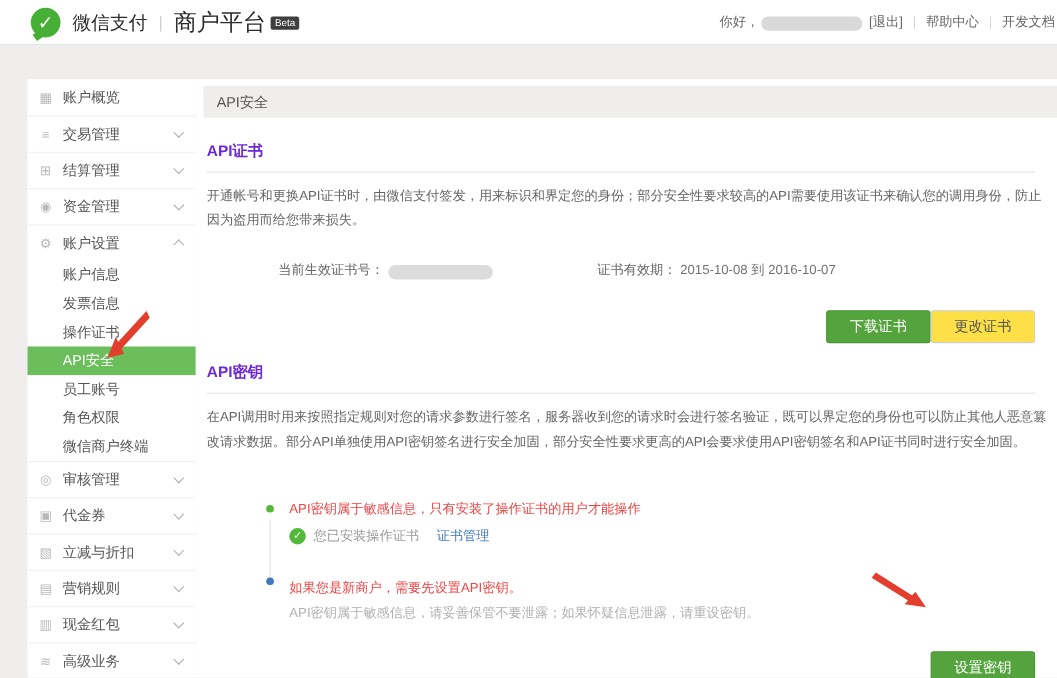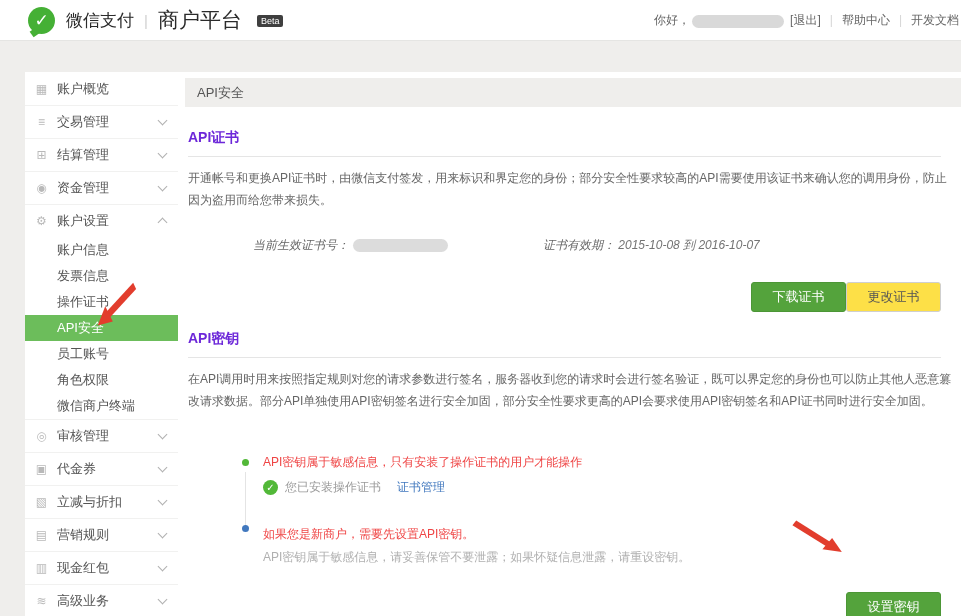--- a/index.html
+++ b/index.html
@@ -11,21 +11,21 @@
     background:#fff; border-bottom:1px solid #e5e5e3; display:flex; align-items:center; }
   .logo { width:27px; height:27px; border-radius:50%; background:#45b035;
     margin-left:28px; position:relative; display:flex; align-items:center; justify-content:center; }
   .logo .chk { color:#fff; font-size:17px; font-weight:bold; line-height:1; }
   .logo::after { content:""; position:absolute; left:3px; bottom:-2px; width:7px; height:7px;
     background:#45b035; transform:rotate(55deg); }
   .brand { font-size:17px; color:#2b2b2b; margin-left:11px; }
   .brand-sep { color:#d0d0d0; font-size:15px; margin:0 10px; }
   .product { font-size:21px; color:#2b2b2b; }
   .beta-badge { display:inline-block; background:#3f3f3f; color:#fff; font-size:9px;
-    padding:1px 4px; border-radius:2px; margin-left:15px; vertical-align:top; margin-top:1px; }
+    padding:1px 4px; border-radius:2px; margin-left:4px; vertical-align:top; margin-top:1px; }
   .topnav { margin-left:auto; display:flex; align-items:center; font-size:12px; color:#666;
     padding-right:2px; white-space:nowrap; }
   .topnav .pipe { color:#d5d5d5; margin:0 9px; }
   .redact { display:inline-block; background:#d9d9d9; border-radius:7px; height:13px; }
   .redact.user { width:92px; margin:0 6px -2px 2px; }
   .topnav a { color:#666; text-decoration:none; cursor:pointer; }
 
   
   .sidebar { position:absolute; left:25px; top:72px; width:153px; height:544px;
     background:#fff; font-size:13px; color:#555; }
@@ -41,21 +41,21 @@
   .sub-item { height:26px; line-height:26px; padding-left:32px; cursor:pointer; color:#555; }
   .sub-item.selected { background:#6cbd5b; color:#fff; }
 
   
   .content { position:absolute; left:178px; top:72px; width:783px; height:544px; background:#fff; }
   .page-title { margin:6px 0 0 7px; height:29px; line-height:29px; background:#efeeec;
     color:#555; font-size:13px; padding-left:12px; }
   .section-head { font-size:14px; font-weight:bold; color:#6d28d9; margin:22px 20px 0 10px;
     padding-bottom:9px; border-bottom:1px solid #e5e5e5; }
   .para { font-size:12px; color:#666; line-height:22px; margin:10px 3px 0 10px; }
-  .cert-row { display:flex; align-items:center; font-size:12px; color:#666; margin:26px 0 0 75px;font-style:italic; }
+  .cert-row { display:flex; align-items:flex-end; font-size:12px; color:#666; margin:26px 0 0 75px; }
   .redact.cert { width:95px; margin-left:4px; background:#dcdcdc; }
   .validity { margin-left:95px; }
   .validity .dates { color:#737373; }
   .btn-row { display:flex; justify-content:flex-end; margin:28px 20px 0 0; }
   .btn { height:30px; min-width:95px; padding:0 18px; font-size:13px; border-radius:3px;
     display:inline-flex; align-items:center; justify-content:center; cursor:pointer; }
   .btn.green { background:#54a33c; border:1px solid #4c9636; color:#fff; }
   .btn.plain { background:#fde047; border:1px solid #cfcfcf; color:#555; }
   .keysec-head { margin-top:18px; }
   .bullets { position:relative; margin:42px 20px 0 65px; font-size:12px; }

